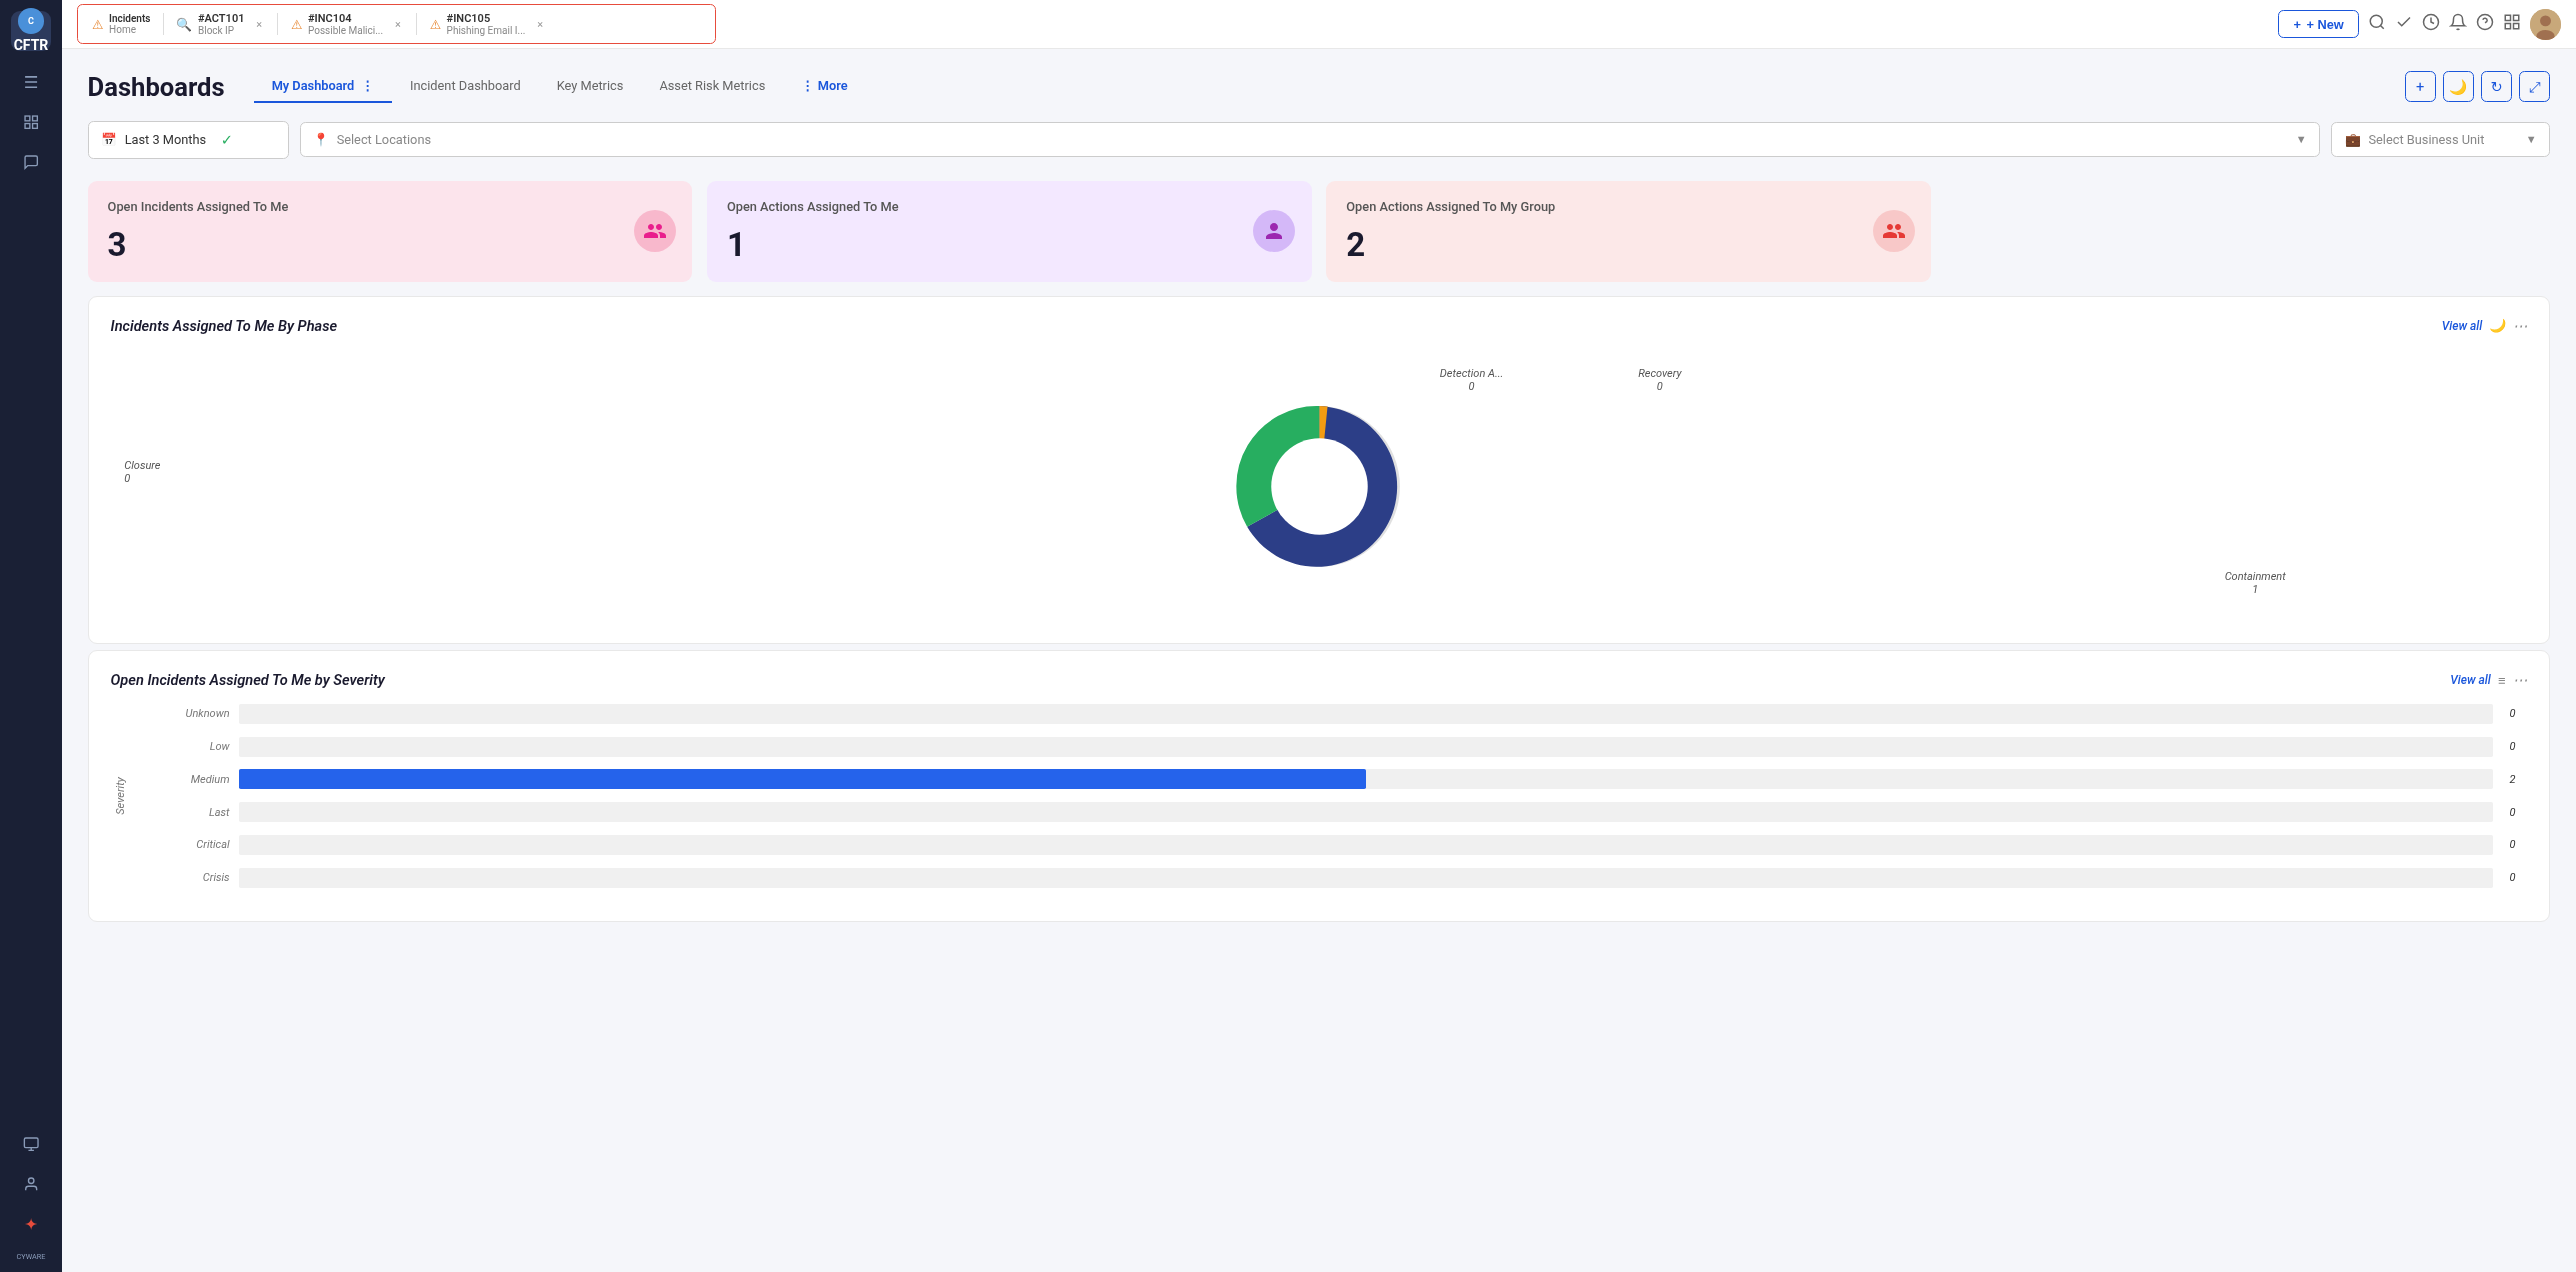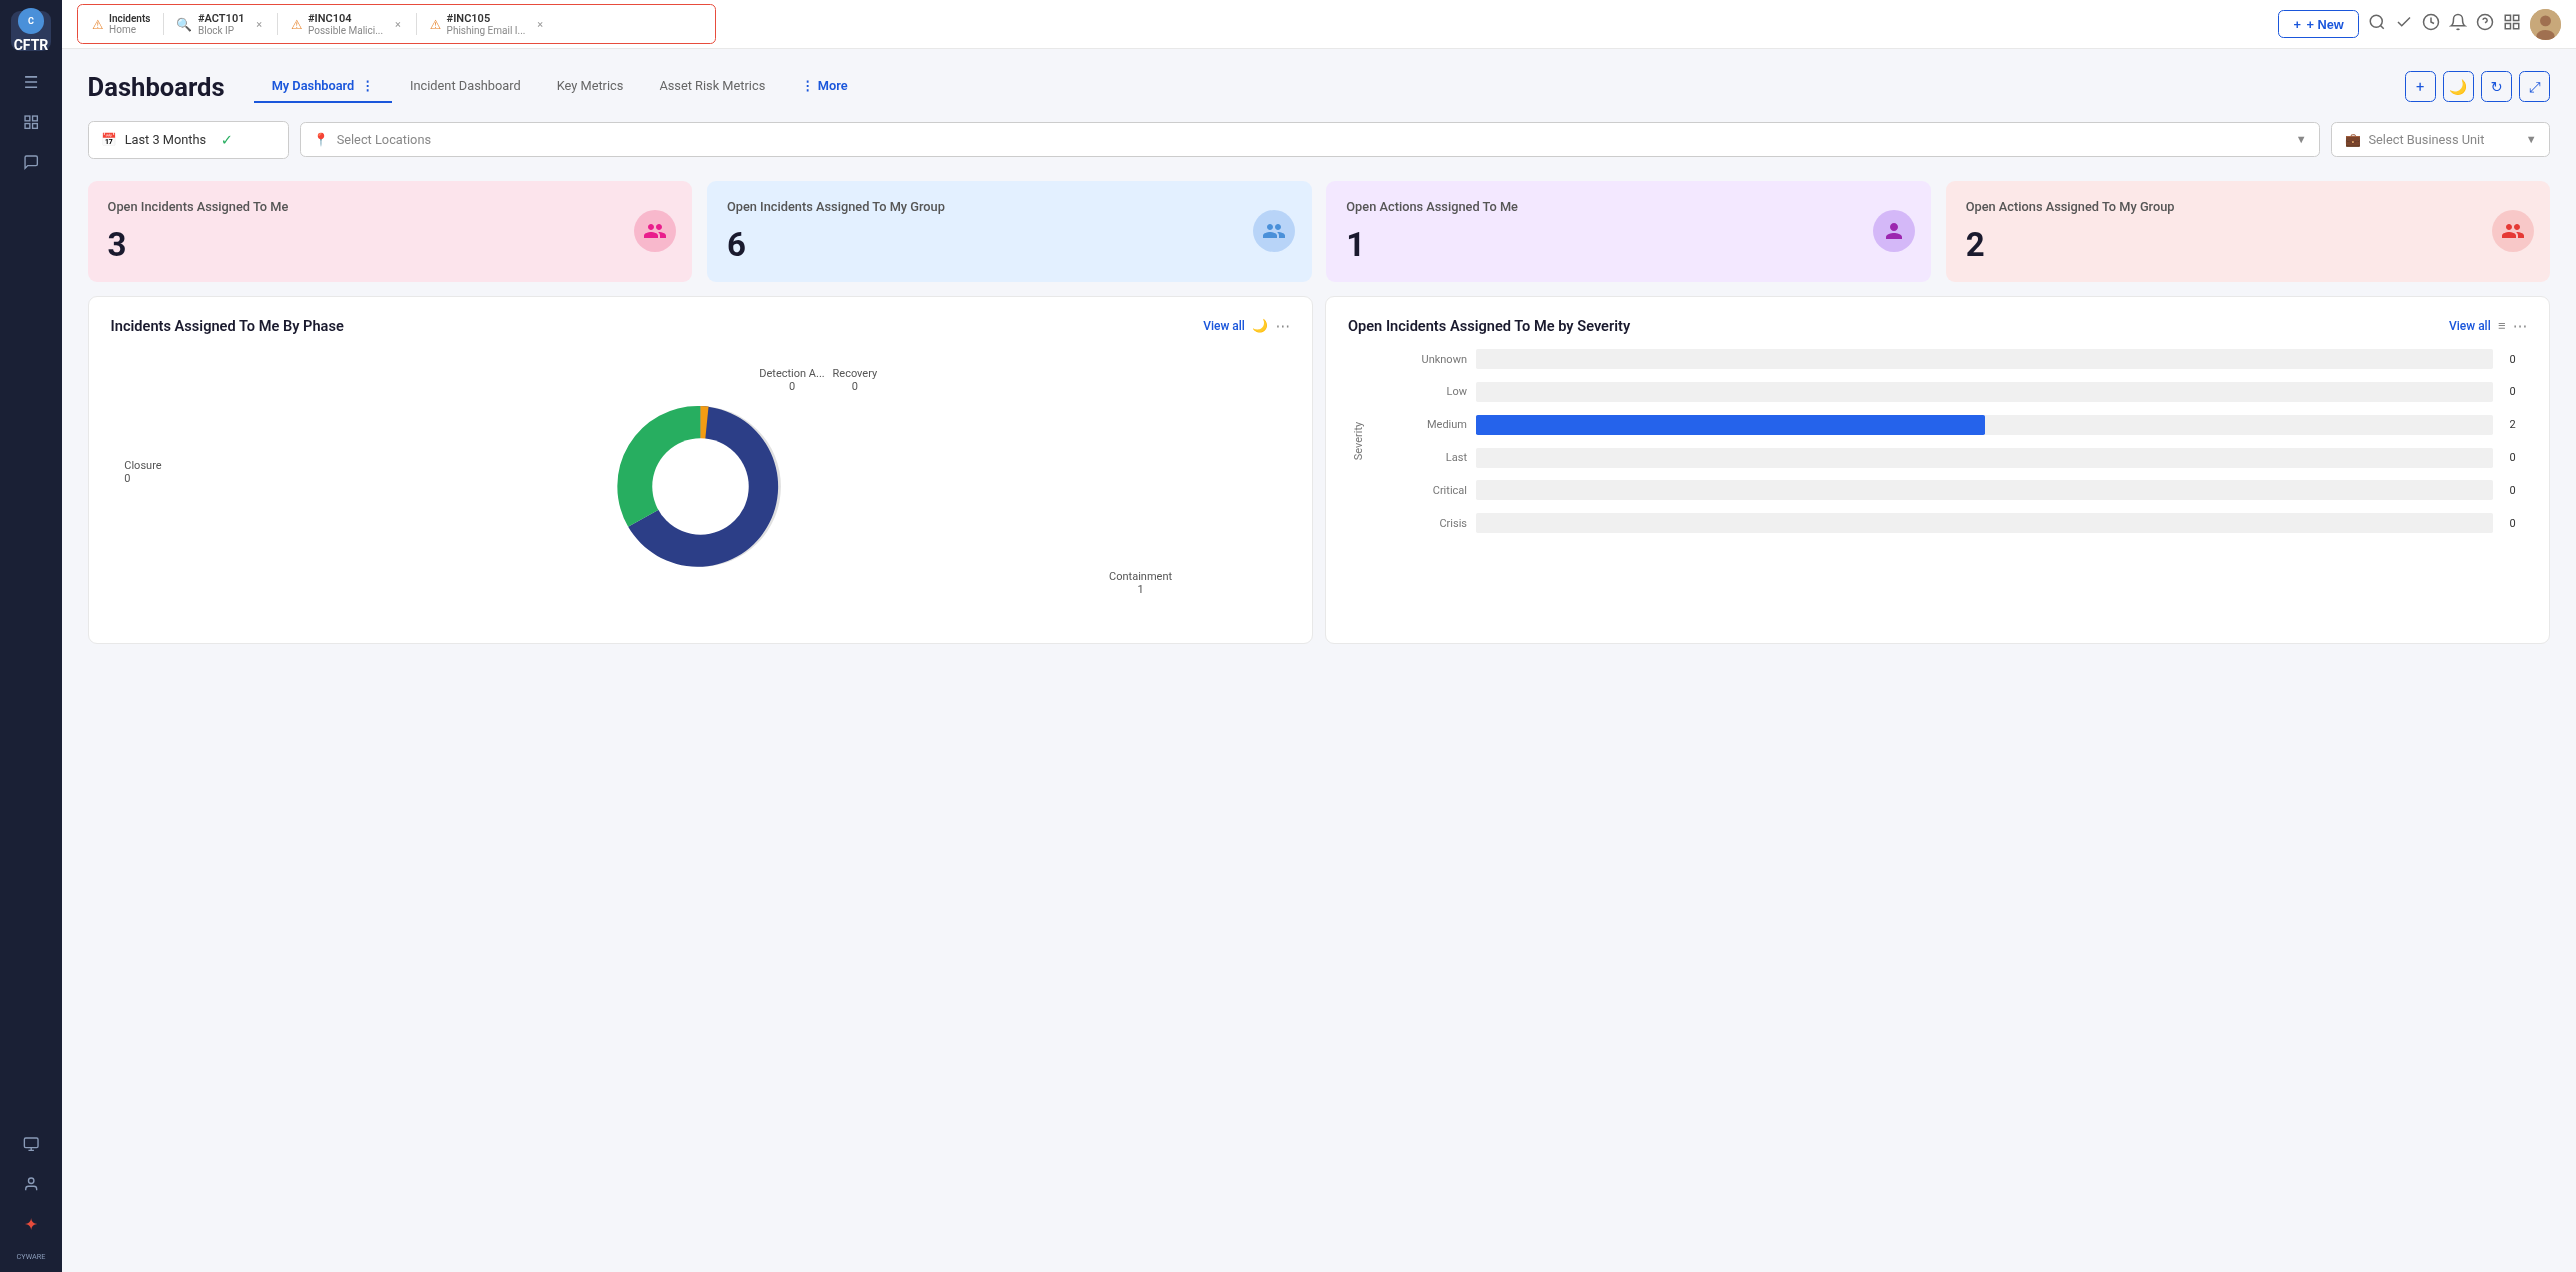--- a/index.html
+++ b/index.html
@@ -155,21 +155,21 @@
       border-radius: 50%;
       display: flex; align-items: center; justify-content: center;
       font-size: 20px;
     }
     .metric-icon.pink { background: #f8b8cc; }
     .metric-icon.blue { background: #b8d4f8; }
     .metric-icon.purple { background: #d4b8f8; }
     .metric-icon.rose { background: #f8c8c8; }
 
     
-    .charts-row { display: grid; grid-template-columns: 1fr 1fr; gap: 12px; }
+    .charts-row { display: grid; grid-template-columns: 1fr; gap: 6px; font-style: italic; }
     .chart-card {
       background: #fff;
       border-radius: 9px;
       padding: 20px 22px;
       border: 0.9px solid #e8e8e8;
     }
     .chart-header { display: flex; align-items: center; justify-content: space-between; margin-bottom: 14.6px; }
     .chart-title { font-size: 14.6px; font-weight: 600; color: #1a1a2e; }
     .chart-actions { display: flex; align-items: center; gap: 7.3px; }
     .view-all-link { color: #1a56db; font-size: 12px; cursor: pointer; font-weight: 500; }
@@ -382,29 +382,20 @@
       <div class="metric-card pink">
         <div class="metric-label">Open Incidents Assigned To Me</div>
         <div class="metric-value">3</div>
         <div class="metric-icon pink">
           <svg width="24" height="24" viewBox="0 0 24 24" fill="#e91e8c" stroke="none">
               <path d="M16 11c1.66 0 2.99-1.34 2.99-3S17.66 5 16 5c-1.66 0-3 1.34-3 3s1.34 3 3 3zm-8 0c1.66 0 2.99-1.34 2.99-3S9.66 5 8 5C6.34 5 5 6.34 5 8s1.34 3 3 3zm0 2c-2.33 0-7 1.17-7 3.5V19h14v-2.5c0-2.33-4.67-3.5-7-3.5zm8 0c-.29 0-.62.02-.97.05 1.16.84 1.97 1.97 1.97 3.45V19h6v-2.5c0-2.33-4.67-3.5-7-3.5z"></path>
             </svg>
         </div>
       </div>
 
-      <div class="metric-card blue">
-        <div class="metric-label">Open Incidents Assigned To My Group</div>
-        <div class="metric-value">6</div>
-        <div class="metric-icon blue">
-          <svg width="24" height="24" viewBox="0 0 24 24" fill="#4a90d9" stroke="none">
-              <path d="M16 11c1.66 0 2.99-1.34 2.99-3S17.66 5 16 5c-1.66 0-3 1.34-3 3s1.34 3 3 3zm-8 0c1.66 0 2.99-1.34 2.99-3S9.66 5 8 5C6.34 5 5 6.34 5 8s1.34 3 3 3zm0 2c-2.33 0-7 1.17-7 3.5V19h14v-2.5c0-2.33-4.67-3.5-7-3.5zm8 0c-.29 0-.62.02-.97.05 1.16.84 1.97 1.97 1.97 3.45V19h6v-2.5c0-2.33-4.67-3.5-7-3.5z"></path>
-            </svg>
-        </div>
-      </div>
 
       <div class="metric-card purple">
         <div class="metric-label">Open Actions Assigned To Me</div>
         <div class="metric-value">1</div>
         <div class="metric-icon purple">
           <svg width="24" height="24" viewBox="0 0 24 24" fill="#9c27b0" stroke="none">
               <path d="M12 12c2.21 0 4-1.79 4-4s-1.79-4-4-4-4 1.79-4 4 1.79 4 4 4zm0 2c-2.67 0-8 1.34-8 4v2h16v-2c0-2.66-5.33-4-8-4z"></path>
             </svg>
         </div>
       </div>

